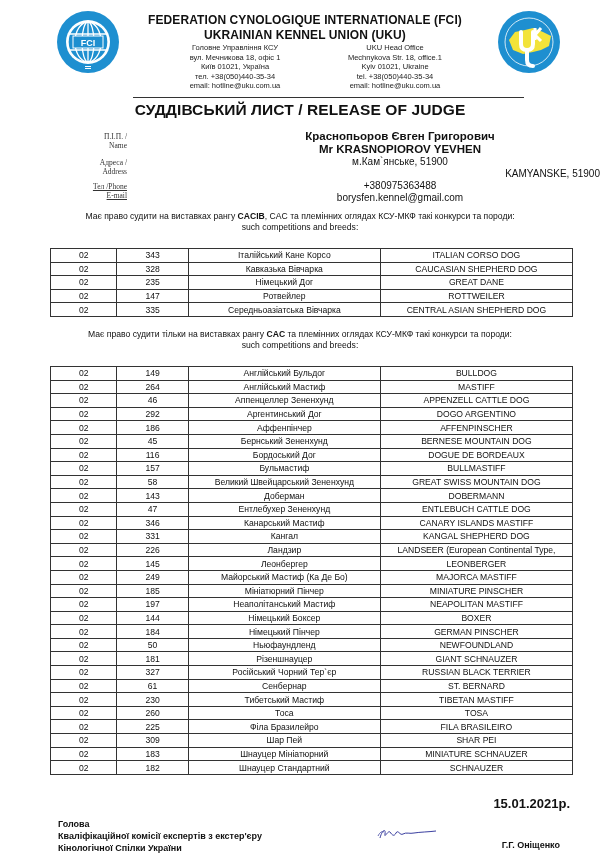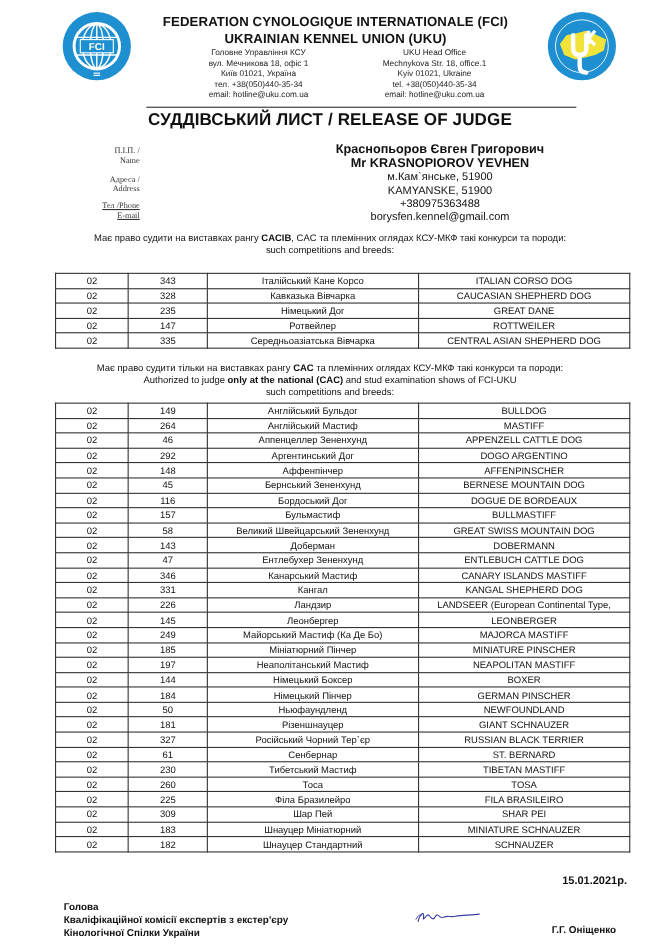--- a/index.html
+++ b/index.html
@@ -13,21 +13,21 @@
   .val { position:absolute; left:200px; width:400px; text-align:center; font-size:10px; line-height:12px; }
   .val.b { font-weight:bold; font-size:11.5px; }
   .para { position:absolute; left:0; width:600px; text-align:center; font-size:8.6px; line-height:11px; color:#111; }
   .para b { font-weight:bold; }
   table.breeds { position:absolute; left:50px; width:523px; border-collapse:collapse; font-size:8.6px; }
   table.breeds td { border:1px solid #333; text-align:center; padding:0; height:12.6px; line-height:12px; white-space:nowrap; overflow:hidden; }
   table.breeds td.c1 { width:65px; }
   table.breeds td.c2 { width:70px; }
   table.breeds td.c3 { width:190px; }
   table.breeds td.c4 { width:190px; }
-  .date { position:absolute; left:470px; width:100px; text-align:right; top:796px; font-weight:bold; font-size:10px; }
+  .date { position:absolute; left:470px; width:100px; text-align:right; top:796px; font-weight:bold; font-size:13px; }
   .sig-text { position:absolute; left:58px; top:818px; font-weight:bold; font-size:9px; line-height:12px; }
   .sig-name { position:absolute; left:480px; width:80px; top:840px; text-align:right; font-weight:bold; font-size:9px; }
   .signature { position:absolute; left:376px; top:826px; width:64px; height:16px; }
 </style>
 </head>
 <body>
 
 <div class="logo" style="left:56px; top:10px;">
   <svg width="64" height="64" viewBox="0 0 64 64">
     <circle cx="32" cy="32" r="31" fill="#1e8fd0"></circle>
@@ -93,21 +93,21 @@
   <div>Name</div>
 </div>
 <div class="val b" style="top:130px;">Краснопьоров Євген Григорович</div>
 <div class="val b" style="top:143px;">Mr KRASNOPIOROV YEVHEN</div>
 
 <div class="lbl" style="top:158px;">
   <div>Адреса /</div>
   <div>Address</div>
 </div>
 <div class="val" style="top:156px;">м.Кам`янське, 51900</div>
-<div class="val" style="top:168px;">KAMYANSKE, 51900</div>
+<div class="val" style="top:168px;text-align:right;">KAMYANSKE, 51900</div>
 
 <div class="lbl" style="top:182px;text-decoration:underline;">
   <div>Тел /Phone</div>
   <div>E-mail</div>
 </div>
 <div class="val" style="top:180px;">+380975363488</div>
 <div class="val" style="top:192px;">borysfen.kennel@gmail.com</div>
 
 <div class="para" style="top:211px;">
   <div><span>Має право судити на виставках рангу </span><b>CACIB</b><span>, CAC та племінних оглядах КСУ-МКФ  такі конкурси та породи:</span></div>
@@ -144,21 +144,20 @@
         <td class="c1">02</td>
         <td class="c2">335</td>
         <td class="c3">Середньоазіатська Вівчарка</td>
         <td class="c4">CENTRAL ASIAN SHEPHERD DOG</td>
       </tr>
     </tbody>
   </table>
 
 <div class="para" style="top:329px;">
   <div><span>Має право судити тільки на виставках рангу </span><b>CAC</b><span> та племінних оглядах КСУ-МКФ  такі конкурси та породи:</span></div>
-  <div><span>Authorized to judge </span><b>only at the national (CAC)</b><span> and stud examination shows of FCI-UKU</span></div>
   <div>such competitions and breeds:</div>
 </div>
 
 <table class="breeds" id="tbl-cac" style="top:366px;">
     <tbody>
       <tr>
         <td class="c1">02</td>
         <td class="c2">149</td>
         <td class="c3">Англійський Бульдог</td>
         <td class="c4">BULLDOG</td>
@@ -176,21 +175,21 @@
         <td class="c4">APPENZELL CATTLE DOG</td>
       </tr>
       <tr>
         <td class="c1">02</td>
         <td class="c2">292</td>
         <td class="c3">Аргентинський Дог</td>
         <td class="c4">DOGO ARGENTINO</td>
       </tr>
       <tr>
         <td class="c1">02</td>
-        <td class="c2">148</td>
+        <td class="c2">186</td>
         <td class="c3">Аффенпінчер</td>
         <td class="c4">AFFENPINSCHER</td>
       </tr>
       <tr>
         <td class="c1">02</td>
         <td class="c2">45</td>
         <td class="c3">Бернський Зененхунд</td>
         <td class="c4">BERNESE MOUNTAIN DOG</td>
       </tr>
       <tr>

